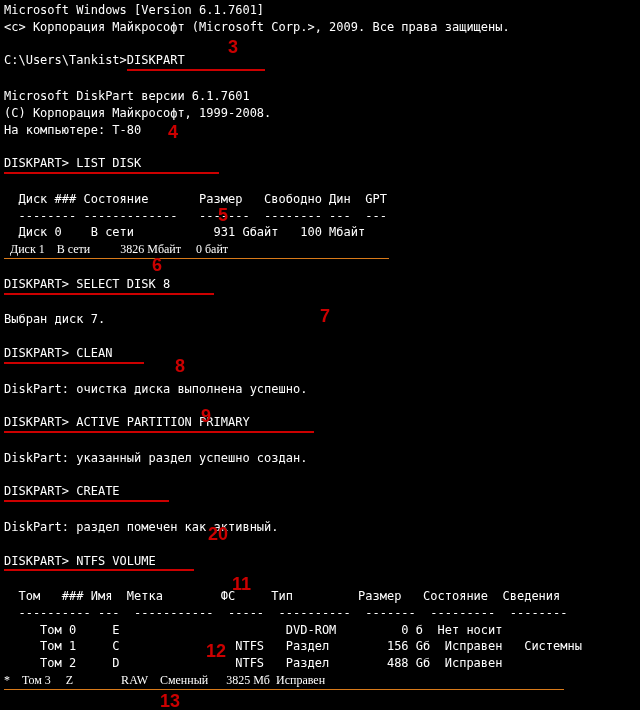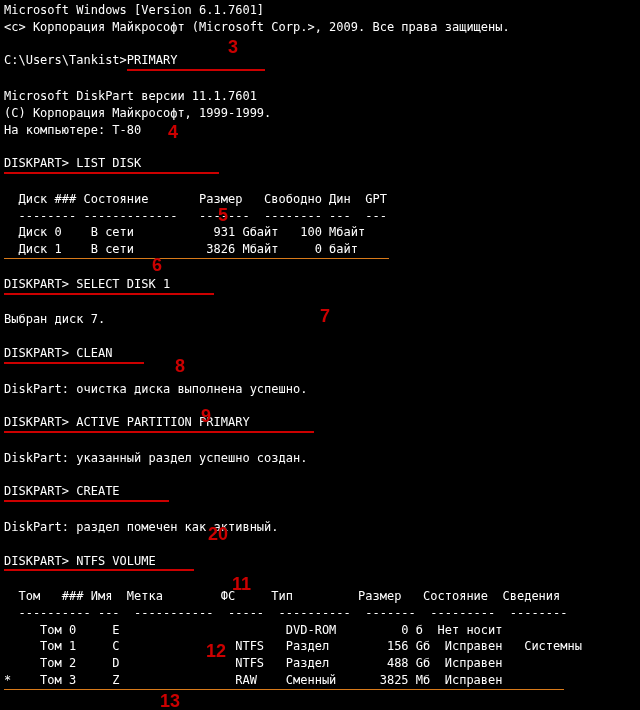--- a/index.html
+++ b/index.html
@@ -16,54 +16,55 @@
     position: relative;
   }
   .line { white-space: pre; }
   .redline {
     border-bottom: 2px solid #c00;
     display: inline-block;
   }
   .orline {
     border-bottom: 1.5px solid #d87a1a;
     display: inline-block;
+    font-family: Liberation Serif, serif;
   }
   .step {
     position: absolute;
     color: #c00;
     font-weight: bold;
     font-size: 18px;
     font-family: Arial, sans-serif;
     text-shadow: 0 0 1px #000;
   }
 </style>
 </head>
 <body>
 
 <div class="line">Microsoft Windows [Version 6.1.7601]</div>
 <div class="line">&lt;с&gt; Корпорация Майкрософт (Microsoft Corp.&gt;, 2009. Все права защищены.</div>
 <div class="line">&nbsp;</div>
 
-<div class="line"><span>C:\Users\Tankist&gt;</span><span class="redline" style="min-width:138px">PRIMARY</span></div>
+<div class="line"><span>C:\Users\Tankist&gt;</span><span class="redline" style="min-width:138px">DISKPART</span></div>
 <div class="line">&nbsp;</div>
 
-<div class="line">Microsoft DiskPart версии 11.1.7601</div>
-<div class="line">(С) Корпорация Майкрософт, 1999-1999.</div>
+<div class="line">Microsoft DiskPart версии 6.1.7601</div>
+<div class="line">(С) Корпорация Майкрософт, 1999-2008.</div>
 <div class="line">На компьютере: T-80</div>
 <div class="line">&nbsp;</div>
 
 <div class="line"><span class="redline" style="min-width:215px"><span>DISKPART&gt; </span><span>LIST DISK</span></span></div>
 <div class="line">&nbsp;</div>
 <div class="line">  Диск ### Состояние       Размер   Свободно Дин  GPT</div>
 <div class="line">  -------- -------------   -------  -------- ---  ---</div>
 <div class="line">  Диск 0    В сети           931 Gбайт   100 Мбайт</div>
 <div class="line"><span class="orline" style="min-width:385px">  Диск 1    В сети          3826 Мбайт     0 байт</span></div>
 <div class="line">&nbsp;</div>
 
-<div class="line"><span class="redline" style="min-width:210px"><span>DISKPART&gt; </span><span>SELECT DISK 1</span></span></div>
+<div class="line"><span class="redline" style="min-width:210px"><span>DISKPART&gt; </span><span>SELECT DISK 8</span></span></div>
 <div class="line">&nbsp;</div>
 <div class="line">Выбран диск 7.</div>
 <div class="line">&nbsp;</div>
 
 <div class="line"><span class="redline" style="min-width:140px"><span>DISKPART&gt; </span><span>CLEAN</span></span></div>
 <div class="line">&nbsp;</div>
 <div class="line">DiskPart: очистка диска выполнена успешно.</div>
 <div class="line">&nbsp;</div>
 
 <div class="line"><span class="redline" style="min-width:310px"><span>DISKPART&gt; </span><span>ACTIVE PARTITION PRIMARY</span></span></div>

